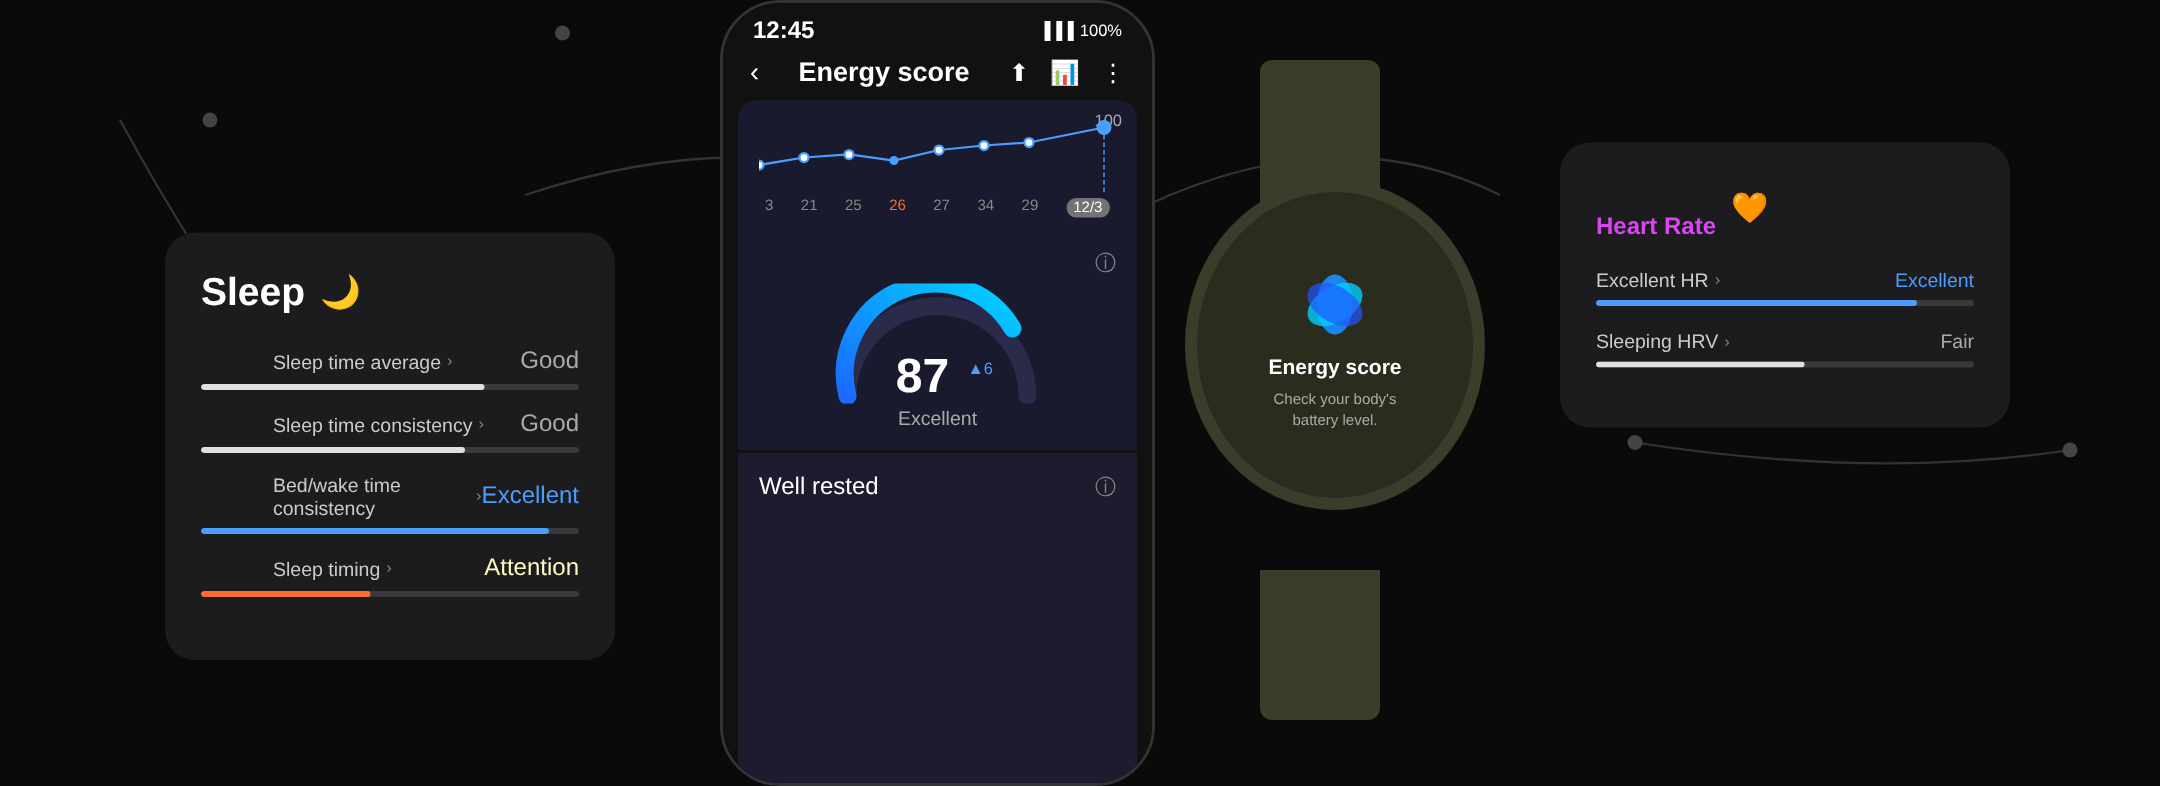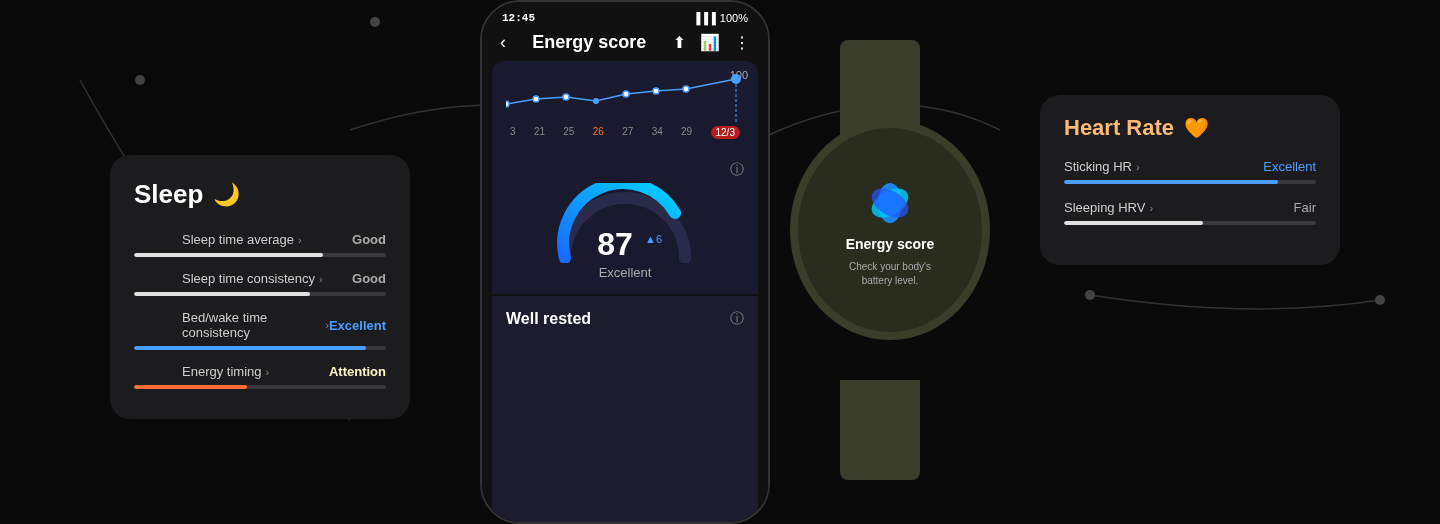--- a/index.html
+++ b/index.html
@@ -21,21 +21,21 @@
     }
 
     
     .sleep-card {
       position: absolute;
       left: 110px;
       top: 155px;
       width: 300px;
       background: #1c1c1e;
       border-radius: 20px;
-      padding: 24px 24px 16px;
+      padding: 24px 24px 28px;
       z-index: 5;
     }
     .card-title-row {
       display: flex;
       align-items: center;
       gap: 10px;
       margin-bottom: 22px;
     }
     .card-title {
       font-size: 26px;
@@ -60,23 +60,22 @@
       display: flex;
       align-items: center;
       gap: 4px;
       margin-left: 48px;
     }
     .metric-chevron {
       color: #888;
       font-size: 11px;
     }
     .metric-value {
-      font-size: 13px;
+      font-size: 16px;
       color: #aaa;
-      font-weight: bold;
     }
     .metric-value.excellent { color: #4a9eff; }
     .metric-value.attention { color: #fef9c3; }
     .progress-bar {
       height: 4px;
       background: #3a3a3c;
       border-radius: 2px;
       overflow: hidden;
     }
     .progress-fill {
@@ -114,21 +113,21 @@
     }
     
     .status-bar {
       display: flex;
       justify-content: space-between;
       align-items: center;
       padding: 10px 20px 4px;
       font-size: 12px;
       color: #fff;
     }
-    .status-time { font-weight: 600; font-size: 11px; font-family: Liberation Mono, monospace; }
+    .status-time { font-weight: 600; font-size: 16px; }
     .status-icons { display: flex; align-items: center; gap: 4px; font-size: 11px; }
     
     .phone-nav {
       display: flex;
       align-items: center;
       justify-content: space-between;
       padding: 4px 18px 8px;
     }
     .nav-title {
       font-size: 18px;
@@ -160,21 +159,21 @@
     }
     .chart-dates {
       display: flex;
       justify-content: space-between;
       padding: 0 4px;
       font-size: 10px;
       color: #888;
       margin-top: 55px;
     }
     .chart-date-active {
-      background: #b91c1c;
+      background: #737373;
       color: #fff;
       border-radius: 10px;
       padding: 1px 5px;
     }
     
     .score-circle-area {
       background: #1a1a2e;
       margin: 0 10px;
       padding: 10px 14px 14px;
       display: flex;
@@ -201,21 +200,21 @@
       flex: 1;
     }
     .well-rested-header {
       display: flex;
       justify-content: space-between;
       align-items: center;
       margin-bottom: 8px;
     }
     .well-rested-title {
       font-size: 16px;
-      font-weight: 700;
+      font-weight: 400;
       color: #fff;
     }
     .well-rested-body {
       font-size: 12px;
       color: #aaa;
       line-height: 1.5;
     }
 
     
     .watch-container {
@@ -290,23 +289,24 @@
       padding: 20px 24px 24px;
       z-index: 5;
     }
     .hr-title-row {
       display: flex;
       align-items: center;
       gap: 10px;
       margin-bottom: 18px;
     }
     .hr-title {
-      font-size: 22px;
+      font-size: 16px;
       font-weight: 700;
-      color: #fdba74;
+      color: #d946ef;
+      margin-top: 28px;
     }
     .heart-emoji {
       font-size: 20px;
     }
     .hr-metric-row {
       margin-bottom: 16px;
     }
     .hr-label-row {
       display: flex;
       justify-content: space-between;
@@ -389,21 +389,21 @@
       <span class="metric-value excellent">Excellent</span>
     </div>
     <div class="progress-bar">
       <div class="progress-fill fill-blue" style="width:92%"></div>
     </div>
   </div>
 
   <div class="metric-row">
     <div class="metric-label-row">
       <span class="metric-label">
-        <span>Energy timing</span>
+        <span>Sleep timing</span>
         <span class="metric-chevron">›</span>
       </span>
       <span class="metric-value attention">Attention</span>
     </div>
     <div class="progress-bar">
       <div class="progress-fill fill-orange" style="width:45%"></div>
     </div>
   </div>
 </div>
 
@@ -510,21 +510,21 @@
 
 <div class="heart-rate-card">
   <div class="hr-title-row">
     <span class="hr-title">Heart Rate</span>
     <span class="heart-emoji">🧡</span>
   </div>
 
   <div class="hr-metric-row">
     <div class="hr-label-row">
       <span class="hr-label">
-        <span>Sticking HR</span>
+        <span>Excellent HR</span>
         <span style="color:#888;font-size:11px;">›</span>
       </span>
       <span class="hr-value-excellent">Excellent</span>
     </div>
     <div class="progress-bar">
       <div class="progress-fill fill-blue" style="width:85%"></div>
     </div>
   </div>
 
   <div class="hr-metric-row">

